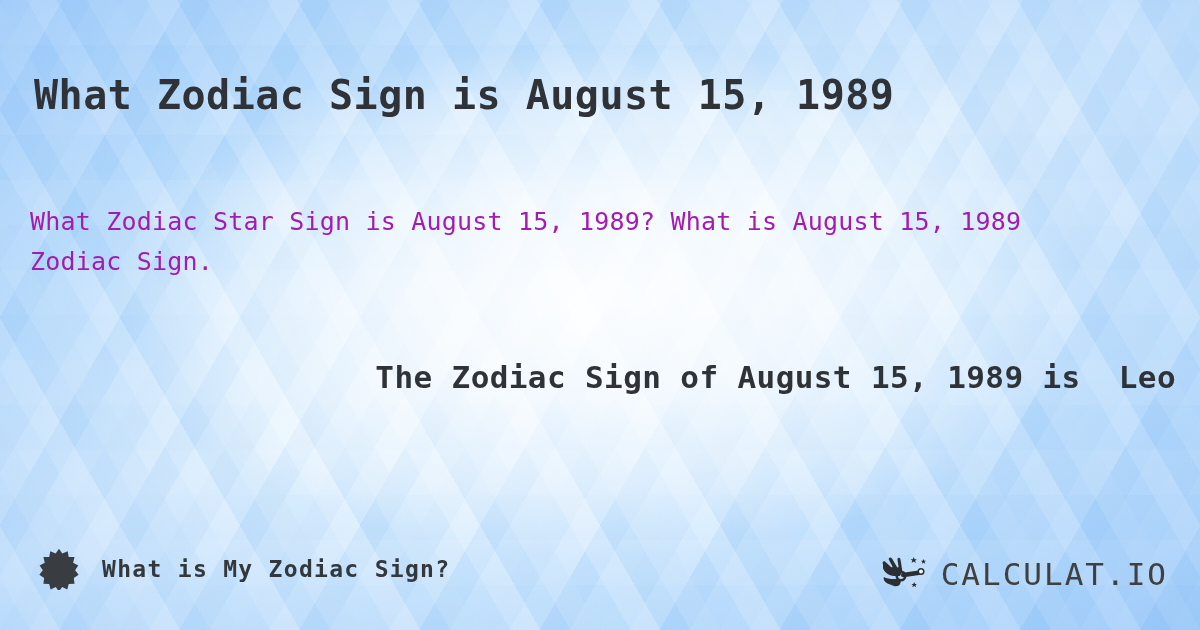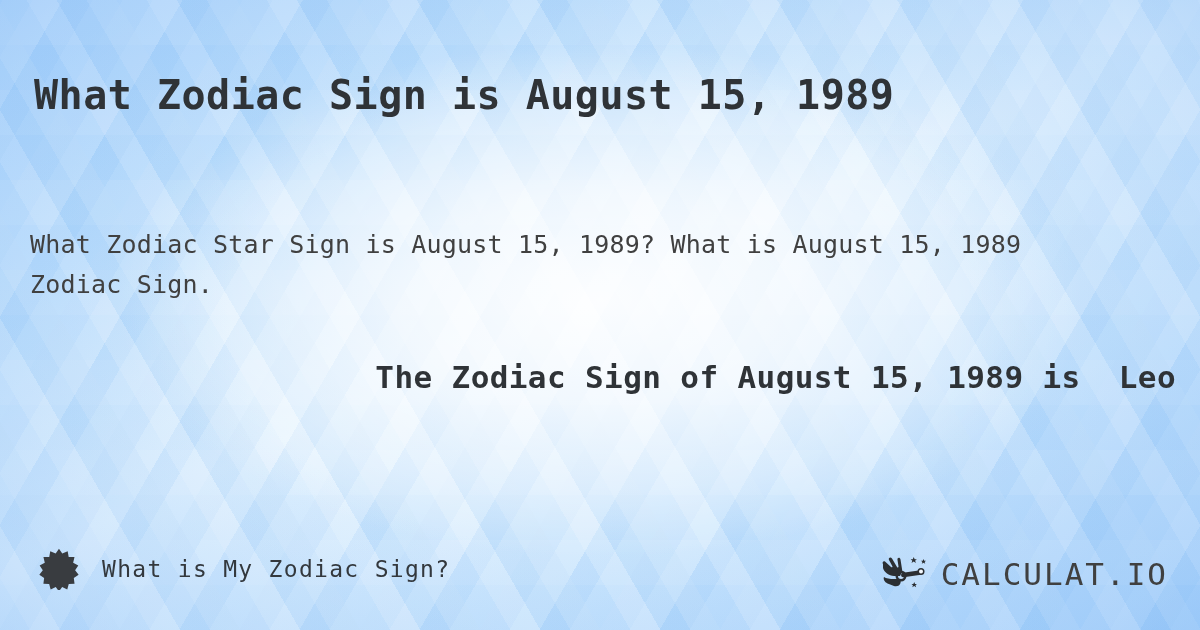--- a/index.html
+++ b/index.html
@@ -108,26 +108,26 @@
     line-height: 48px;
     font-weight: bold;
     color: #2f3337;
     letter-spacing: 0.5px;
     white-space: pre;
   }
 
   #description {
     position: absolute;
     left: 30px;
-    top: 200px;
+    top: 177px;
     width: 1075px;
     font-size: 25px;
     line-height: 40px;
     font-weight: normal;
-    color: #404040;
+    color: #a21caf;
     letter-spacing: 0.2px;
   }
 
   #answer {
     position: absolute;
     left: 46px;
     top: 356px;
     width: 1130px;
     font-size: 31px;
     line-height: 42px;
@@ -159,21 +159,21 @@
   #burst-icon {
     width: 42px;
     height: 42px;
     flex: 0 0 42px;
     display: block;
   }
 
   #footer-link-label {
     margin-left: 22px;
     font-size: 23px;
-    font-weight: normal;
+    font-weight: bold;
     color: #33383d;
     letter-spacing: 1.3px;
     white-space: pre;
   }
 
   #brand {
     position: absolute;
     right: 32px;
     top: 12px;
     display: flex;

